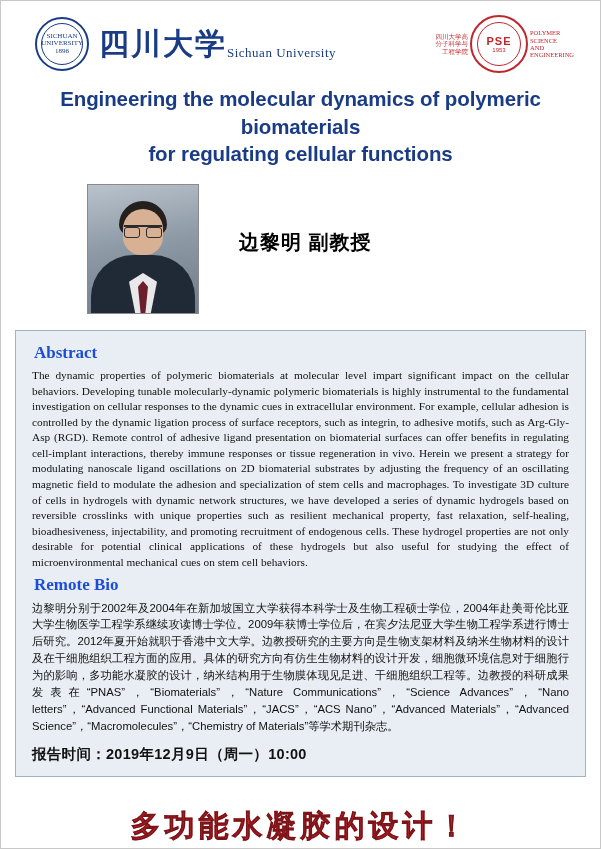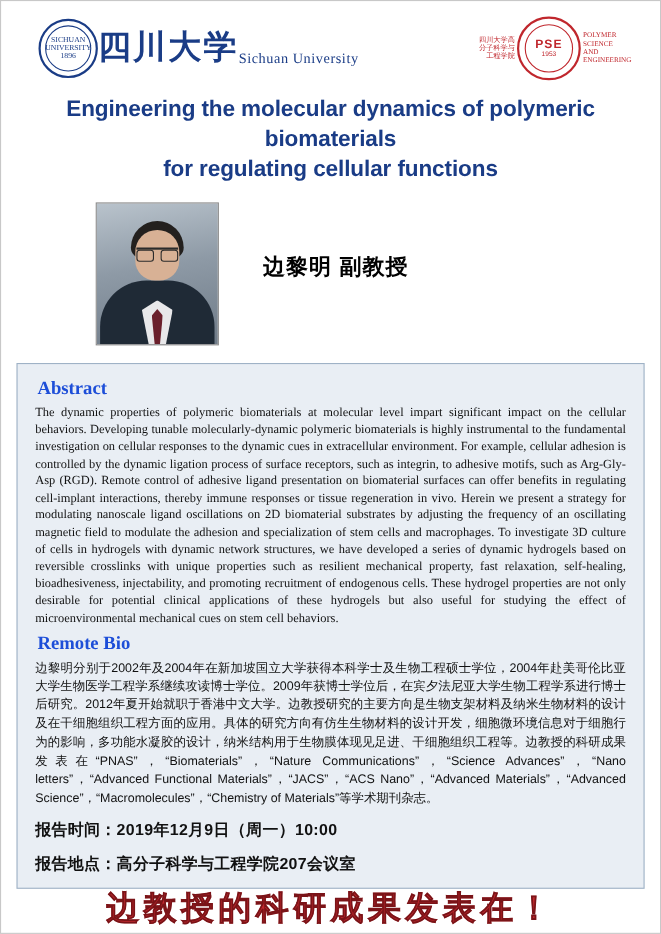--- a/index.html
+++ b/index.html
@@ -27,20 +27,21 @@
     display: flex;
     align-items: center;
     justify-content: space-between;
     padding: 16px 34px 4px 34px;
     height: 74px;
     box-sizing: border-box;
   }
   .logo-left {
     display: flex;
     align-items: center;
+    gap: 10px;
   }
   .scu-seal {
     width: 54px;
     height: 54px;
     border-radius: 50%;
     border: 2px solid #1a3c86;
     display: flex;
     align-items: center;
     justify-content: center;
     position: relative;
@@ -358,22 +359,19 @@
   <div class="panel">
     <div class="section-heading">Abstract</div>
     <div class="abstract-text">The dynamic properties of polymeric biomaterials at molecular level impart significant impact on the cellular behaviors. Developing tunable molecularly-dynamic polymeric biomaterials is highly instrumental to the fundamental investigation on cellular responses to the dynamic cues in extracellular environment. For example, cellular adhesion is controlled by the dynamic ligation process of surface receptors, such as integrin, to adhesive motifs, such as Arg-Gly-Asp (RGD). Remote control of adhesive ligand presentation on biomaterial surfaces can offer benefits in regulating cell-implant interactions, thereby immune responses or tissue regeneration in vivo. Herein we present a strategy for modulating nanoscale ligand oscillations on 2D biomaterial substrates by adjusting the frequency of an oscillating magnetic field to modulate the adhesion and specialization of stem cells and macrophages. To investigate 3D culture of cells in hydrogels with dynamic network structures, we have developed a series of dynamic hydrogels based on reversible crosslinks with unique properties such as resilient mechanical property, fast relaxation, self-healing, bioadhesiveness, injectability, and promoting recruitment of endogenous cells. These hydrogel properties are not only desirable for potential clinical applications of these hydrogels but also useful for studying the effect of microenvironmental mechanical cues on stem cell behaviors.</div>
 
     <div class="section-heading">Remote Bio</div>
     <div class="bio-text">边黎明分别于2002年及2004年在新加坡国立大学获得本科学士及生物工程硕士学位，2004年赴美哥伦比亚大学生物医学工程学系继续攻读博士学位。2009年获博士学位后，在宾夕法尼亚大学生物工程学系进行博士后研究。2012年夏开始就职于香港中文大学。边教授研究的主要方向是生物支架材料及纳米生物材料的设计及在干细胞组织工程方面的应用。具体的研究方向有仿生生物材料的设计开发，细胞微环境信息对于细胞行为的影响，多功能水凝胶的设计，纳米结构用于生物膜体现见足进、干细胞组织工程等。边教授的科研成果发表在“PNAS”，“Biomaterials”，“Nature Communications”，“Science Advances”，“Nano letters”，“Advanced Functional Materials”，“JACS”，“ACS Nano”，“Advanced Materials”，“Advanced Science”，“Macromolecules”，“Chemistry of Materials”等学术期刊杂志。</div>
 
     <div class="info-line">
       <span>报告时间：</span><span>2019年12月9日（周一）10:00</span>
     </div>
-    <div class="info-line second">
-      <span>报告地点：</span><span>高分子科学与工程学院207会议室</span>
-    </div>
   </div>
 
   <div class="footer">
-    <div class="footer-text">边教授的科研成果发表在！</div>
+    <div class="footer-text">多功能水凝胶的设计！</div>
   </div>
 
 </div>
 
 </body></html>

